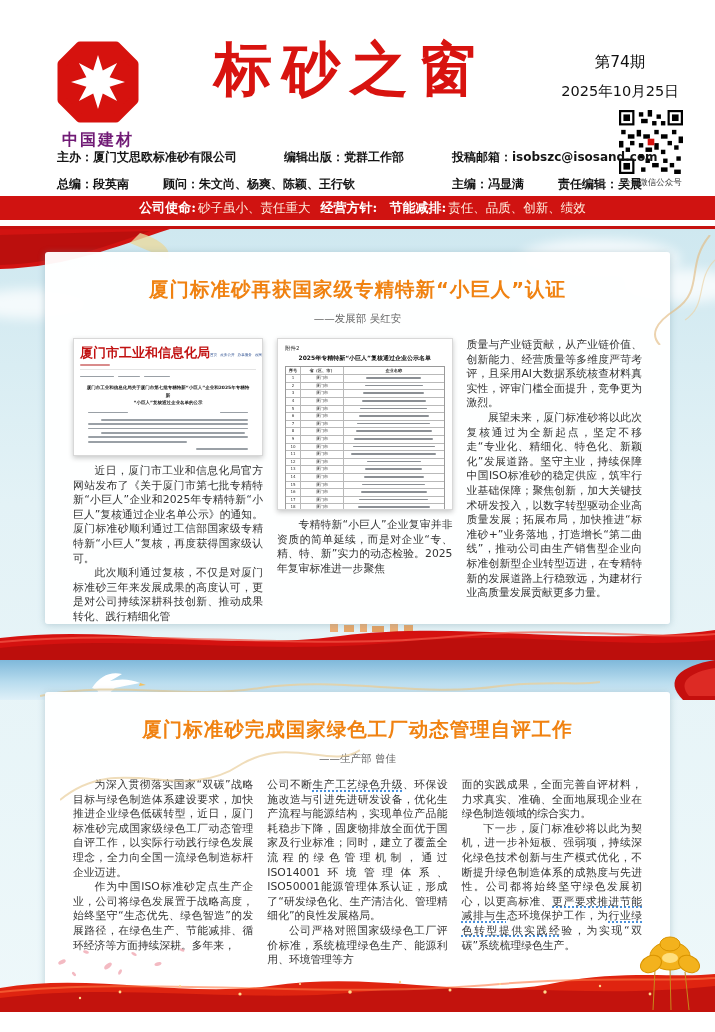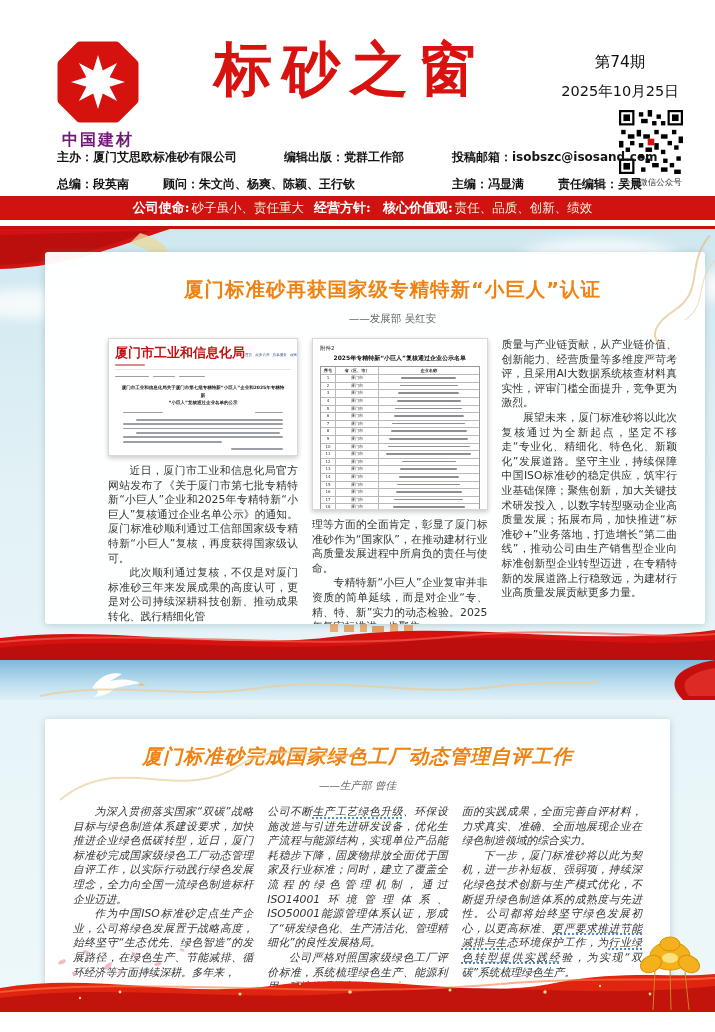--- a/index.html
+++ b/index.html
@@ -26,22 +26,22 @@
   .banner b{font-weight:bold;margin:0 2px 0 10px;font-size:13px;}
   .banner i{font-style:normal;color:#ffeede;}
   .redline{position:absolute;left:0;top:226px;width:715px;height:3px;background:#c51210;}
   
   .sky{position:absolute;left:0;top:229px;width:715px;height:783px;
        background:linear-gradient(180deg,#cfe8f0 0%,#e3f2f6 35%,#eef8fa 100%);}
   .cloud{position:absolute;border-radius:50%;background:rgba(255,255,255,.75);filter:blur(6px);}
   
   .panel{position:absolute;left:45px;width:625px;background:rgba(255,255,255,.96);
          border-radius:3px;box-shadow:0 1px 7px rgba(110,150,165,.4);z-index:3;overflow:hidden;}
-  .panel1{top:252px;height:372px;padding-left:35px;}
-  .panel2{top:719px;height:308px;font-style:italic;}
+  .panel1{top:252px;height:372px;}
+  .panel2{top:692px;height:308px;}
   .a-title{margin:24px 16px 0;text-align:center;font-size:19.5px;font-weight:bold;
            color:#f08211;letter-spacing:1px;}
   .a-byline{margin:9px 0 0;text-align:center;font-size:10.5px;color:#666;}
   .cols{display:flex;gap:14px;margin:12px 28px 0;}
   .col{width:190px;}
   .body-p{margin:0;font-size:10.8px;line-height:14.6px;text-align:justify;color:#333;}
   .body-p.ind{text-indent:2em;}
   .marked{text-decoration:underline dotted #4a90d9 1.5px;text-underline-offset:2px;margin-top:42px;}
   
   .shot{background:#fff;border:1px solid #d8d8d8;box-shadow:0 2px 5px rgba(0,0,0,.22);margin-bottom:8px;overflow:hidden;}
@@ -158,21 +158,21 @@
     <span class="info" style="left:57px;top:176px;font-family:Liberation Mono, monospace;">总编：段英南</span>
     <span class="info" style="left:163px;top:176px;">顾问：朱文尚、杨爽、陈颖、王行钦</span>
     <span class="info" style="left:452px;top:176px;">主编：冯显满</span>
     <span class="info" style="left:558px;top:176px;">责任编辑：吴晨</span>
   </div>
 
   <div class="banner">
     <b>公司使命:</b>
     <i>砂子虽小、责任重大</i>
     <b>经营方针:</b>
-    <b>核心价值观:</b>
+    <b>节能减排:</b>
     <i>责任、品质、创新、绩效</i>
   </div>
   <div class="redline"></div>
 
   <div class="sky">
     <div class="cloud" style="left:520px;top:10px;width:160px;height:40px;"></div>
     <div class="cloud" style="left:620px;top:40px;width:120px;height:34px;"></div>
     <div class="cloud" style="left:-30px;top:60px;width:120px;height:30px;"></div>
   </div>
 
@@ -338,21 +338,20 @@
                   <span class="tc3"><i class="namebar" style="width: 69%;"></i></span>
                 </div>
                 <div class="trow">
                   <span class="tc1">18</span>
                   <span class="tc2">厦门市</span>
                   <span class="tc3"><i class="namebar" style="width: 72%;"></i></span>
                 </div>
               </div>
           </div>
         </div>
-      <p class="body-p"><span>理等方面的全面肯定，彰显了厦门标准砂作为“国家队”，在推动建材行业高质量发展进程中所肩负的责任与使命。</span></p>
           <p class="body-p ind"><span>专精特新“小巨人”企业复审并非资质的简单延续，而是对企业“专、精、特、新”实力的动态检验。2025年复审标准进一步聚焦</span></p>
         </div>
 
       <div class="col">
           <p class="body-p"><span>质量与产业链贡献，从产业链价值、创新能力、经营质量等多维度严苛考评，且采用AI大数据系统核查材料真实性，评审门槛全面提升，竞争更为激烈。</span></p>
           <p class="body-p ind"><span>展望未来，厦门标准砂将以此次复核通过为全新起点，坚定不移走“专业化、精细化、特色化、新颖化”发展道路。坚守主业，持续保障中国ISO标准砂的稳定供应，筑牢行业基础保障；聚焦创新，加大关键技术研发投入，以数字转型驱动企业高质量发展；拓展布局，加快推进“标准砂+”业务落地，打造增长“第二曲线”，推动公司由生产销售型企业向标准创新型企业转型迈进，在专精特新的发展道路上行稳致远，为建材行业高质量发展贡献更多力量。</span></p>
         </div>
     </div>
 
   </div>

